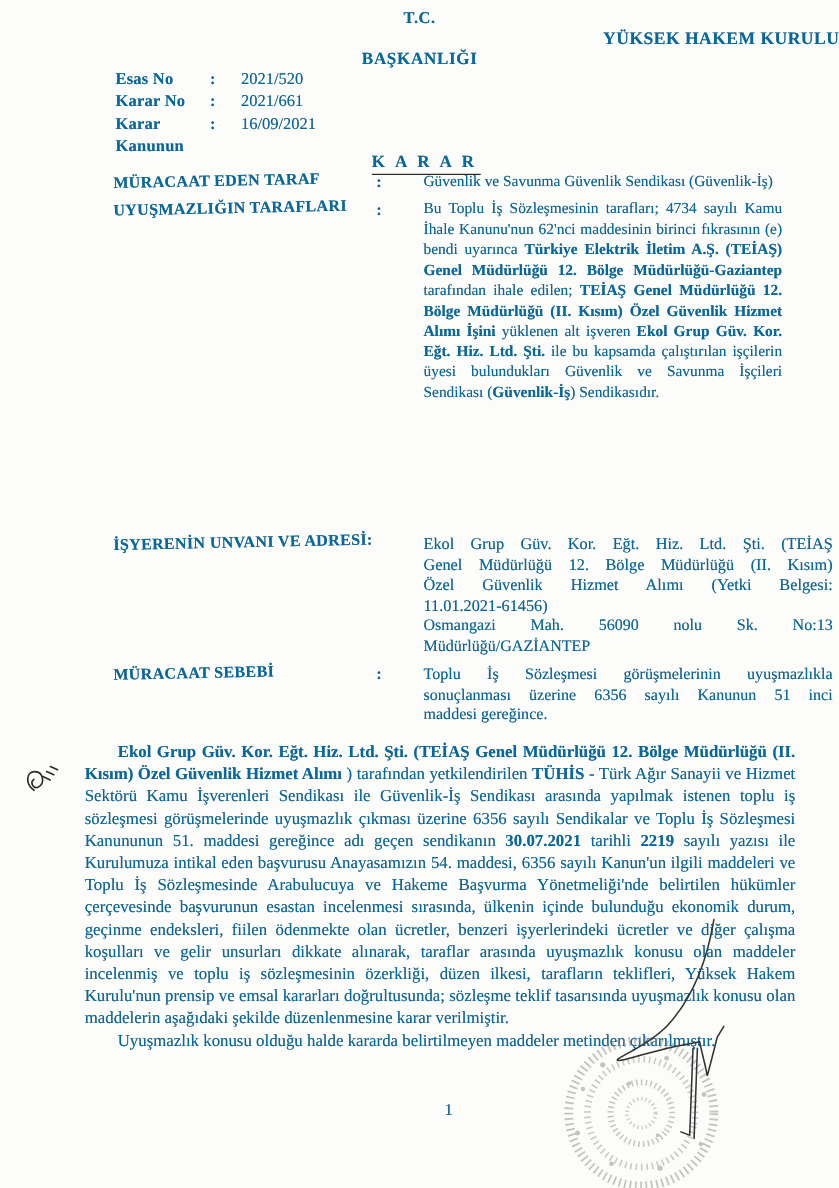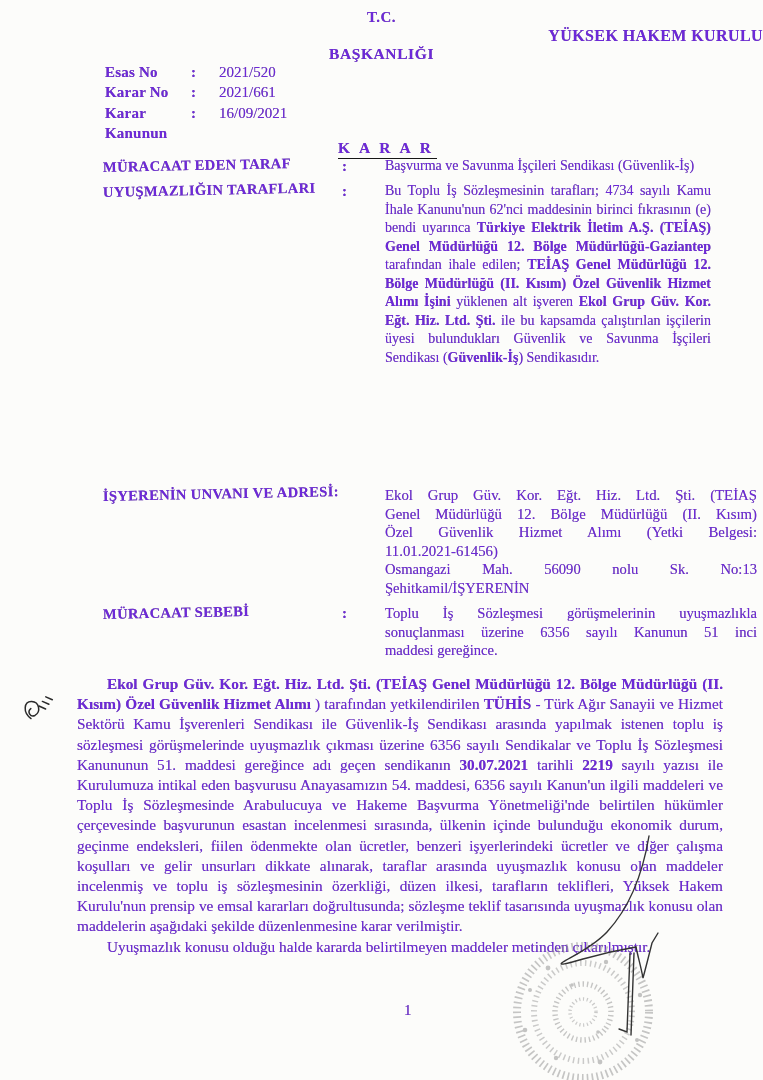--- a/index.html
+++ b/index.html
@@ -2,21 +2,21 @@
 <html lang="tr"><head>
 <meta charset="utf-8">
 <style>
   * { box-sizing: border-box; }
   html, body { margin: 0; padding: 0; background: #777; }
   .page {
     position: relative;
     width: 763px; height: 1080px;
     margin: 0 auto;
     background: #fcfcfa;
-    color: #6d28d9;
+    color: #0369a1;
     font-family: "Liberation Serif", "DejaVu Serif", serif;
     overflow: hidden;
     text-shadow: 0 0 0.3px rgba(25,25,25,0.45);
   }
   .hdr { position: absolute; top: 9px; left: 0; width: 763px; text-align: center; font-weight: 700; }
   .hdr-tc   { font-size: 15px;   letter-spacing: .5px; }
   .hdr-org  { font-size: 16px;   letter-spacing: .4px; margin-top: 1px; text-align: right; }
   .hdr-dept { font-size: 15.5px; letter-spacing: .6px; }
 
   .meta { position: absolute; left: 105px; top: 62px; font-size: 15px; line-height: 20.4px; }
@@ -84,37 +84,37 @@
         <span class="m-c">:</span>
         <span class="m-v">16/09/2021</span>
     </div>
   </section>
 
   <div class="karar">K A R A R</div>
 
   <div class="lbl" style="top:159px">MÜRACAAT EDEN TARAF</div>
   <div class="colon" style="top:158px">:</div>
   <div class="rcol w-wide" style="top:157px">
-    <p>Başvurma ve Savunma İşçileri Sendikası (Güvenlik-İş)</p>
+    <p>Güvenlik ve Savunma Güvenlik Sendikası (Güvenlik-İş)</p>
   </div>
 
   <div class="lbl" style="top:184px">UYUŞMAZLIĞIN TARAFLARI</div>
   <div class="colon" style="top:183px">:</div>
   <div class="rcol w-parties" style="top:182px">
     <p><span>Bu Toplu İş Sözleşmesinin tarafları; 4734 sayılı Kamu İhale Kanunu'nun 62'nci maddesinin birinci fıkrasının (e) bendi uyarınca </span><b>Türkiye Elektrik İletim A.Ş. (TEİAŞ) Genel Müdürlüğü 12. Bölge Müdürlüğü-Gaziantep</b><span> tarafından ihale edilen; </span><b>TEİAŞ Genel Müdürlüğü 12. Bölge Müdürlüğü (II. Kısım) Özel Güvenlik Hizmet Alımı İşini</b><span> yüklenen alt işveren </span><b>Ekol Grup Güv. Kor. Eğt. Hiz. Ltd. Şti.</b><span> ile bu kapsamda çalıştırılan işçilerin üyesi bulundukları Güvenlik ve Savunma İşçileri Sendikası (</span><b>Güvenlik-İş</b><span>) Sendikasıdır.</span></p>
   </div>
 
   <div class="lbl" style="top:488px">İŞYERENİN UNVANI VE ADRESİ:</div>
   <div class="rcol w-wide tight" style="top:486px">
     <p class="bold-line jline">Ekol Grup Güv. Kor. Eğt. Hiz. Ltd. Şti. (TEİAŞ</p>
     <p class="bold-line jline">Genel Müdürlüğü 12. Bölge Müdürlüğü (II. Kısım)</p>
     <p class="bold-line jline">Özel Güvenlik Hizmet Alımı (Yetki Belgesi:</p>
     <p class="bold-line">11.01.2021-61456)</p>
     <p class="addr jline">Osmangazi Mah. 56090 nolu Sk. No:13</p>
-    <p class="addr">Şehitkamil/İŞYERENİN</p>
+    <p class="addr">Müdürlüğü/GAZİANTEP</p>
   </div>
 
   <div class="lbl" style="top:606px">MÜRACAAT SEBEBİ</div>
   <div class="colon" style="top:605px">:</div>
   <div class="rcol w-wide tight" style="top:604px;font-size:14.6px">
     <p class="jline">Toplu İş Sözleşmesi görüşmelerinin uyuşmazlıkla</p>
     <p class="jline">sonuçlanması üzerine 6356 sayılı Kanunun 51 inci</p>
     <p>maddesi gereğince.</p>
   </div>
 

